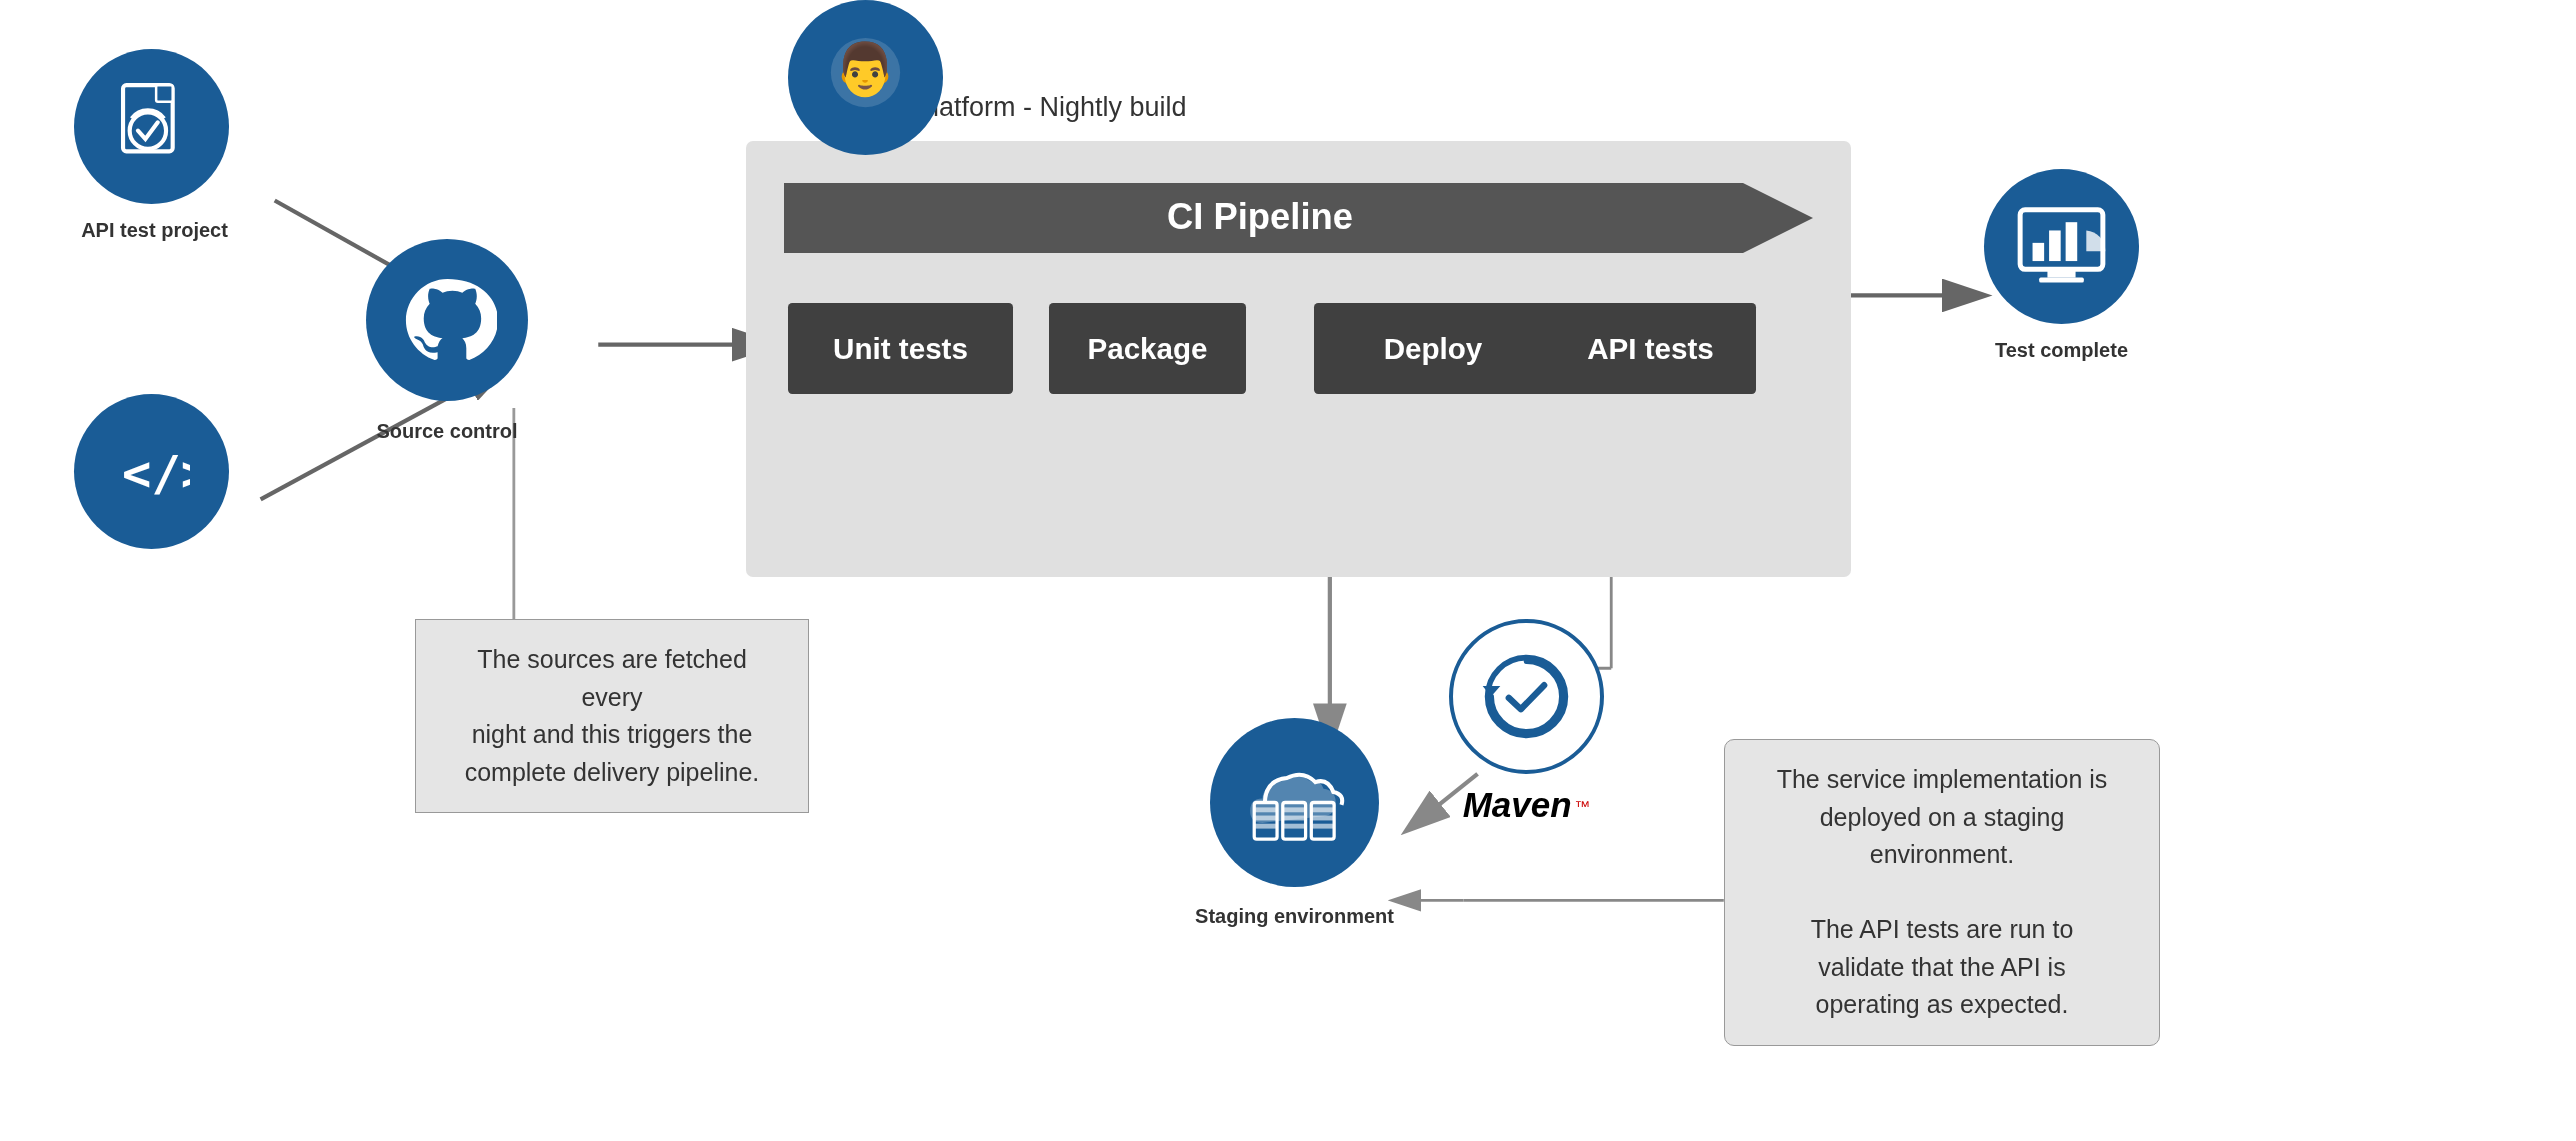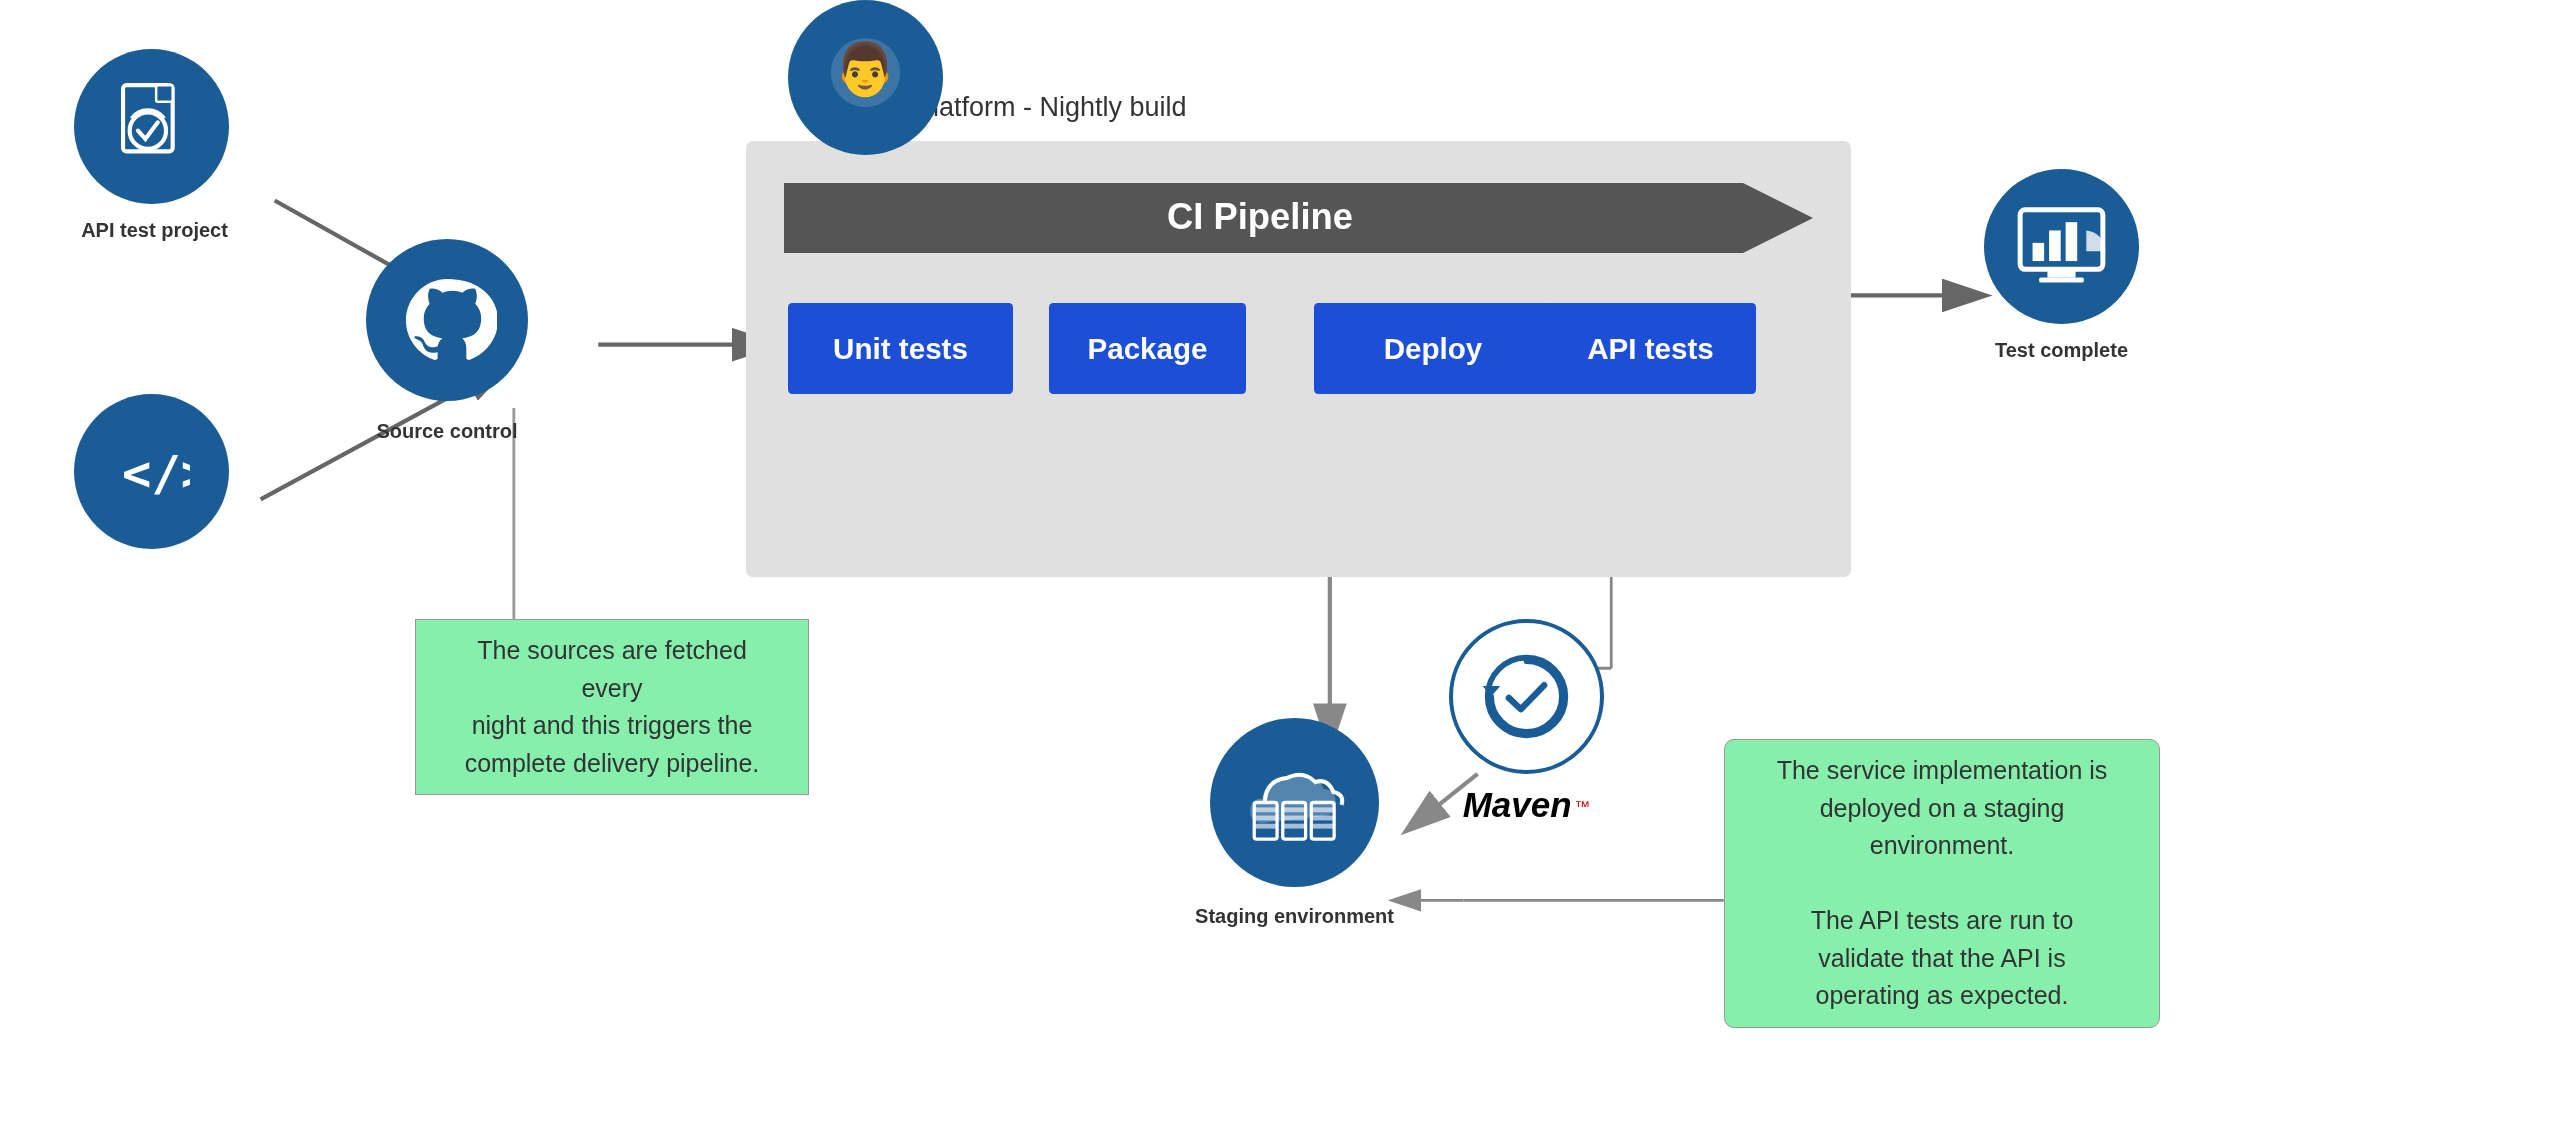--- a/index.html
+++ b/index.html
@@ -38,39 +38,39 @@
       position: absolute;
       text-align: center;
       font-size: 20px;
       font-weight: 600;
       color: #333;
       line-height: 1.2;
     }
 
     
     .stage-btn {
-      background: #1d4ed8;
+      background: #404040;
       color: white;
       font-size: 29.6px;
       font-weight: 700;
       border: none;
       border-radius: 4.2px;
       display: flex;
       align-items: center;
       justify-content: center;
       position: absolute;
       cursor: default;
     }
 
     
     .text-box {
       position: absolute;
       border: 1.4px solid #999;
-      background: #86efac;
-      padding: 12px 28px;
+      background: #e5e5e5;
+      padding: 21px 28px;
       font-size: 25px;
       line-height: 1.5;
       text-align: center;
       color: #333;
     }
 
     
     .arrows-svg {
       position: absolute;
       top: 0;

